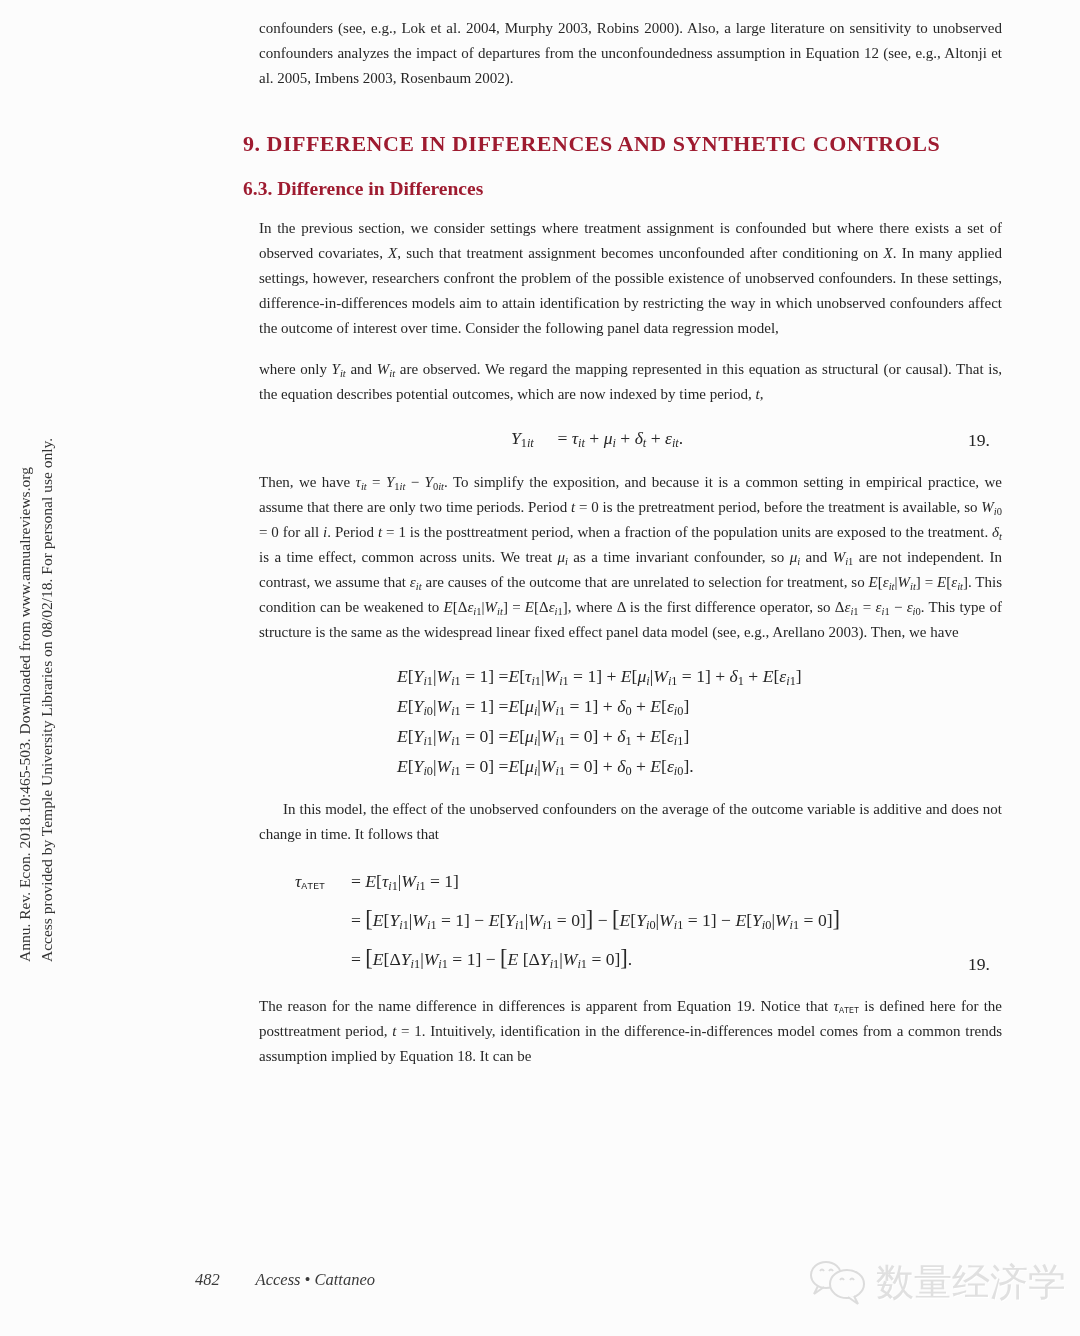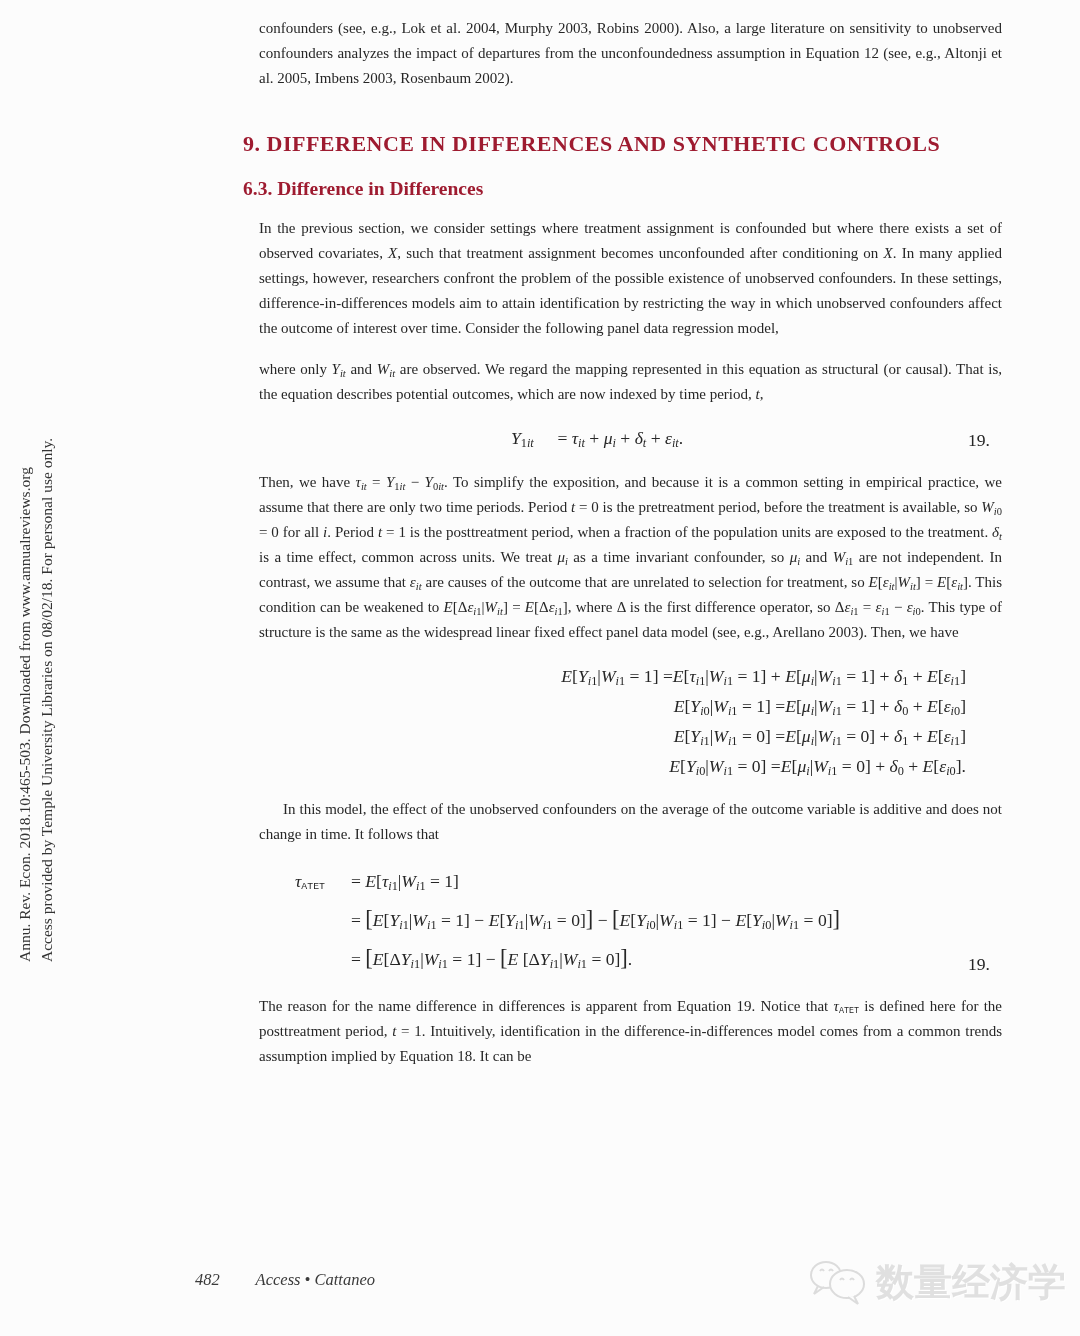--- a/index.html
+++ b/index.html
@@ -29,38 +29,38 @@
   .eq{font-size:17.6px;}
   sub{font-size:70%;line-height:0;vertical-align:-0.28em;}
   .tt{font-family:"Liberation Mono",monospace;font-size:56%;vertical-align:-0.2em;}
   .bk{font-size:128%;}
   .eq-display{text-align:center;margin:18px 0 16px 0;line-height:26px;}
   .eq18{position:relative;margin:15px 0 13px 0;padding-left:268px;}
   .eq18 .row{line-height:31px;}
   .eq18 .lhs{display:inline-block;min-width:42px;}
   .eqnum{position:absolute;right:28px;bottom:3px;font-style:normal;}
   .eqcond{margin:14px 0 12px 0;padding-left:112px;padding-right:52px;}
-  .eqcond .row{display:flex;justify-content:flex-end;line-height:30px;}
+  .eqcond .row{display:flex;justify-content:flex-start;line-height:30px;margin-left:42px;}
   .eq19{position:relative;margin:14px 0 12px 0;padding-left:52px;}
   .eq19 .row{display:grid;grid-template-columns:56px 1fr;line-height:37px;}
   
   .sidebar{
     position:absolute;left:14px;top:962px;
     transform:rotate(-90deg);transform-origin:0 0;
     white-space:nowrap;font-size:15.5px;line-height:22px;color:#333;
   }
   
   .footer{position:absolute;left:195px;top:1270px;font-size:16.5px;font-style:italic;color:#3a3a3a;}
   .footer .pnum{margin-right:32px;}
   
   .watermark{
     position:absolute;right:14px;top:1256px;
     display:flex;align-items:center;gap:8px;
     color:var(--wm,#e0e0e0);
-    font-family:"DejaVu Sans",sans-serif;font-size:38px;font-weight:bold;
+    font-family:"DejaVu Sans",sans-serif;font-size:38px;font-weight:normal;
     text-shadow:1px 1px 0 #ffffff;
     user-select:none;
   }
   .wm-logo{display:block;}
 </style>
 </head>
 <body>
 
 <div class="page">
 

